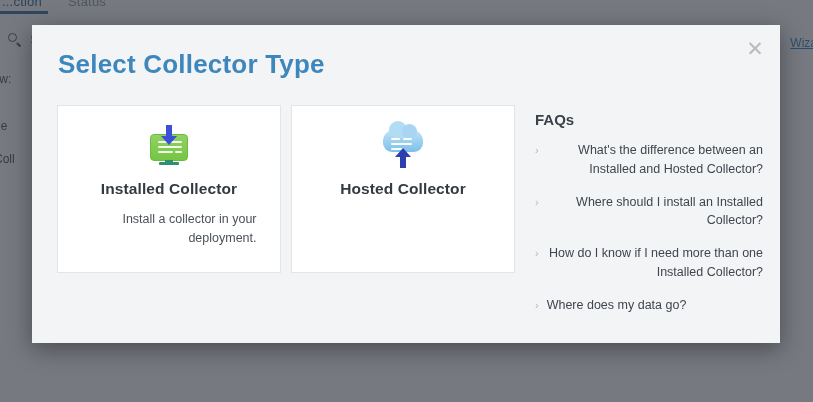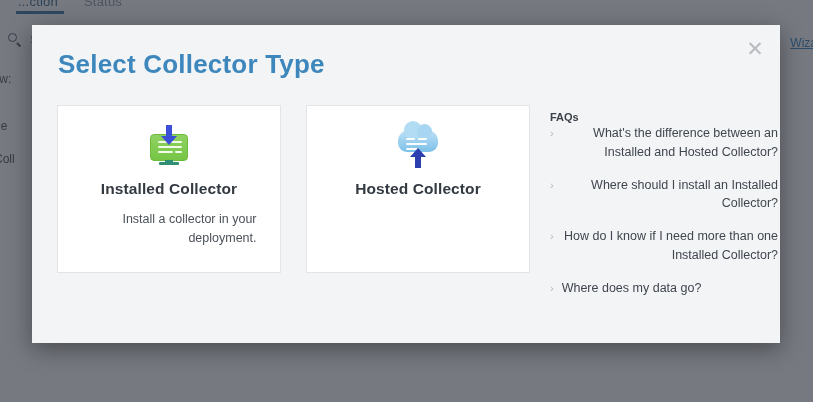--- a/index.html
+++ b/index.html
@@ -23,21 +23,21 @@
   }
 
   
   .bg-page {
     position: absolute;
     inset: 0;
     background: #ffffff;
   }
   .bg-tabbar {
     position: absolute;
-    top: 0; left: 16px; right: 0;
+    top: 0; left: 0; right: 0;
     height: 14px;
     background: #ffffff;
   }
   .bg-tab {
     position: absolute;
     top: -6px;
     font-size: 13px;
     color: #3b4757;
     letter-spacing: .2px;
   }
@@ -178,21 +178,21 @@
     position: absolute;
     left: 0;
     top: 80px;
     right: 0;
     display: flex;
     align-items: flex-start;
   }
 
   .cards {
     display: flex;
-    gap: 25px;
+    gap: 10px;
     margin-left: 25px;
   }
 
   .card {
     width: 224px;
     height: 168px;
     background: #ffffff;
     border: 1px solid #e2e4e7;
     box-sizing: border-box;
     display: flex;
@@ -225,24 +225,24 @@
     width: 175px;
   }
 
   
   .faq {
     margin-left: 20px;
     width: 228px;
     padding-top: 6px;
   }
   .faq-heading {
-    font-size: 11px;
+    font-size: 15px;
     font-weight: bold;
     color: #3a4149;
-    margin-bottom: 1px;
+    margin-bottom: 13px;
   }
   .faq-item {
     display: flex;
     gap: 8px;
     margin-bottom: 14px;
     cursor: pointer;
   }
   .faq-chevron {
     color: #b4b9bf;
     font-size: 11px;

